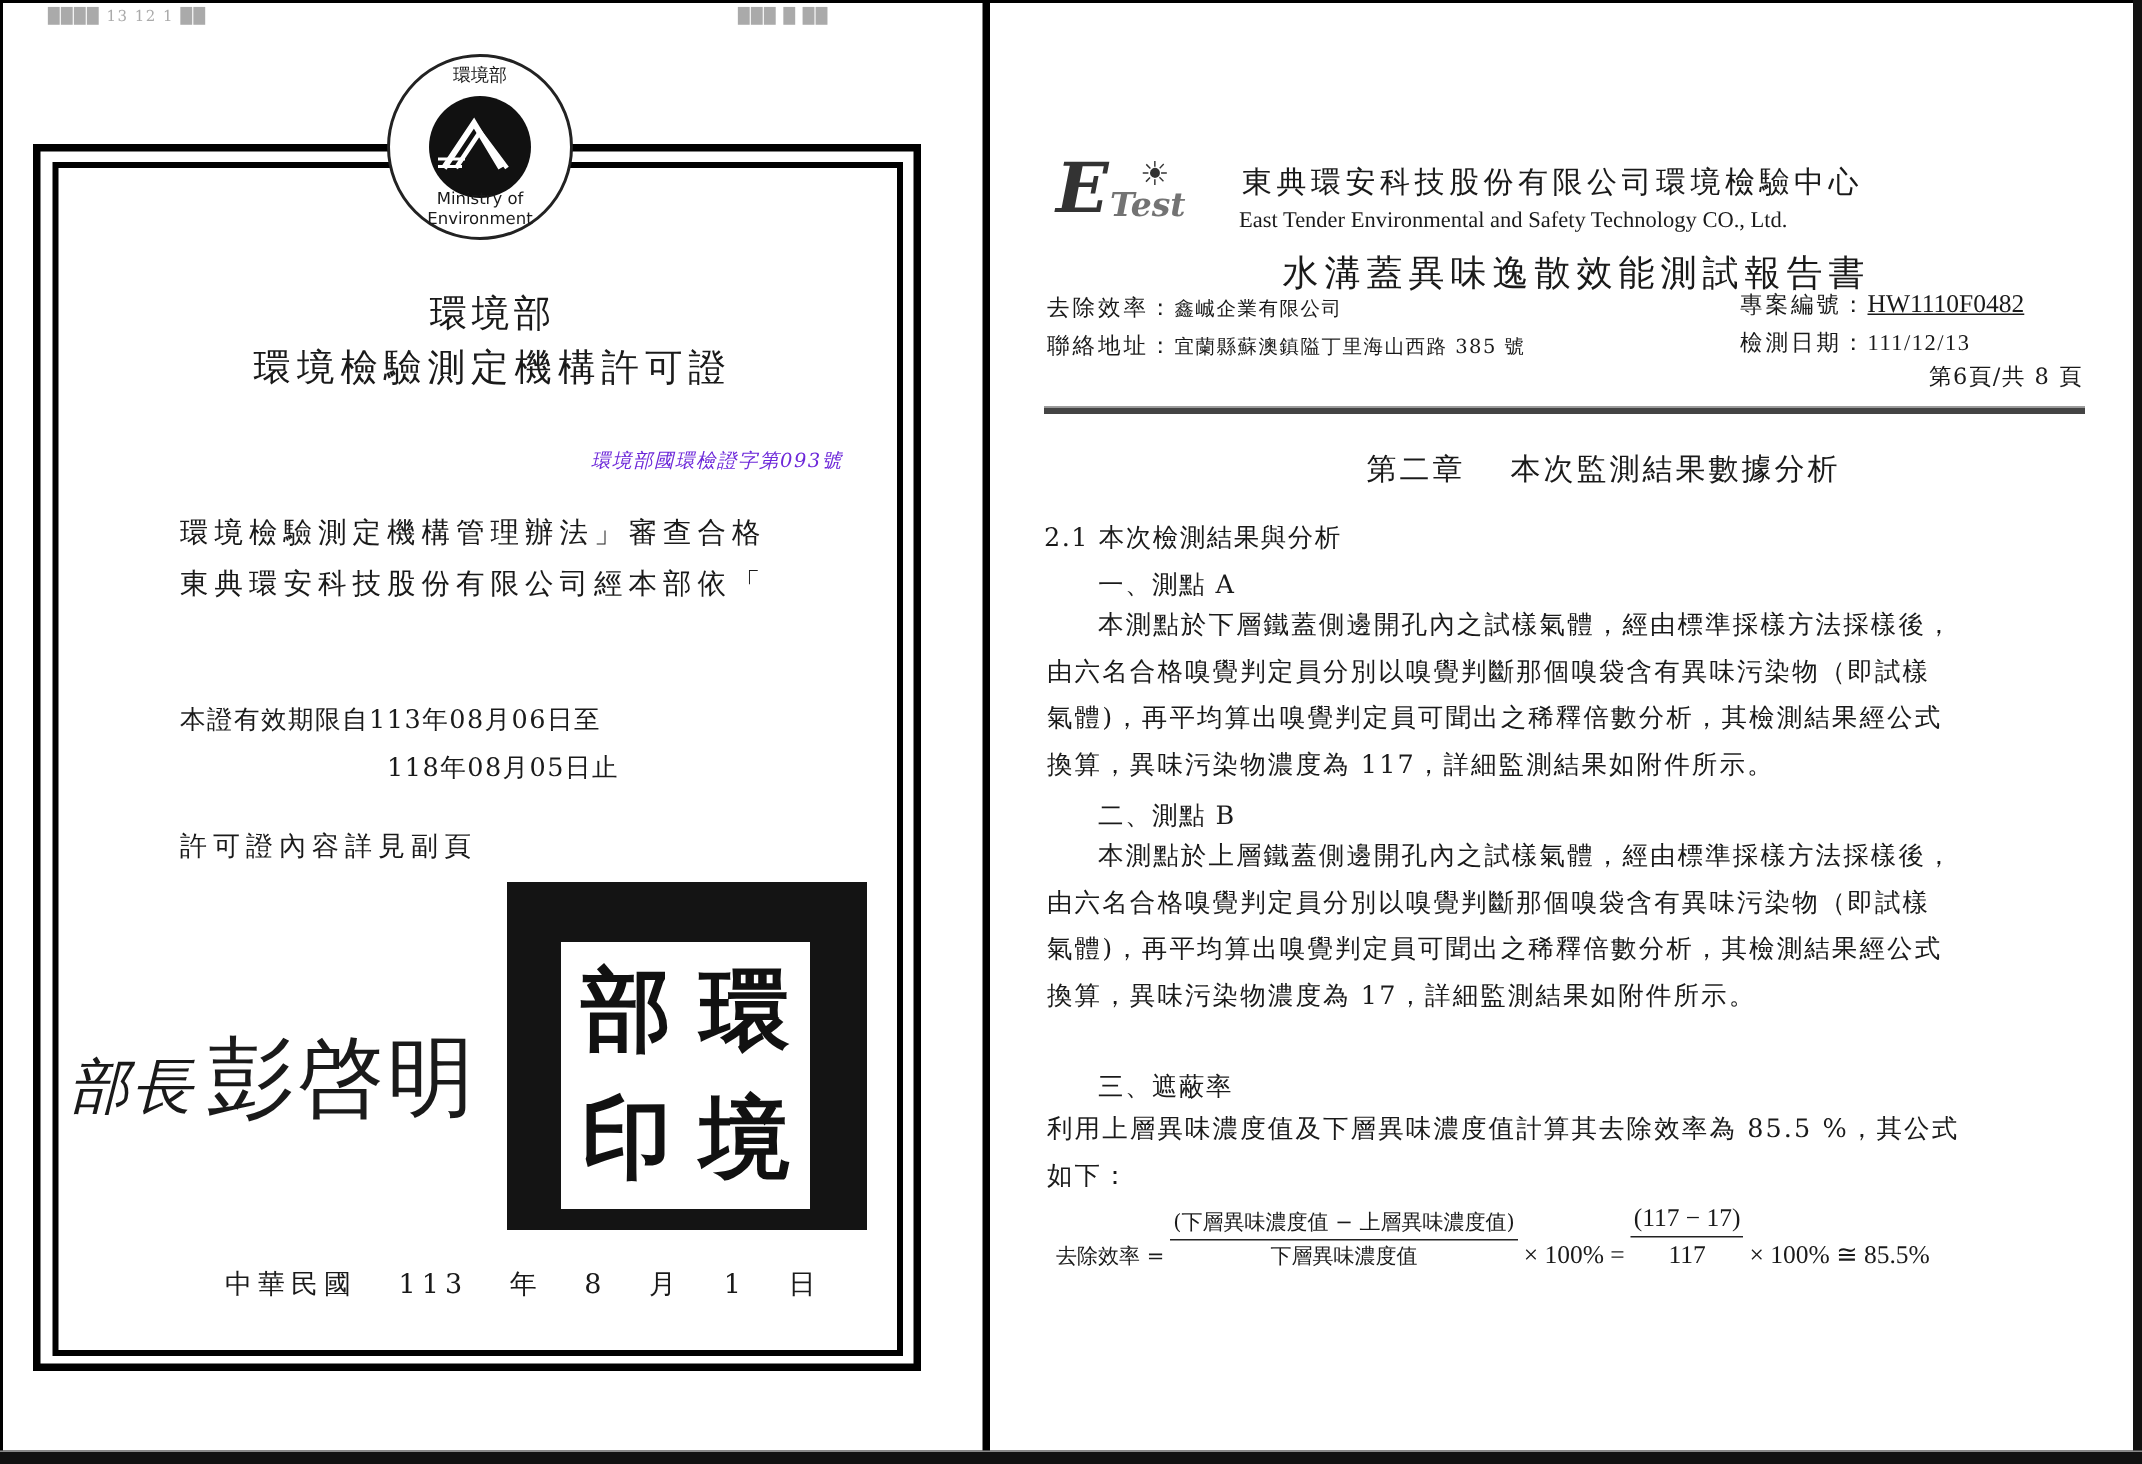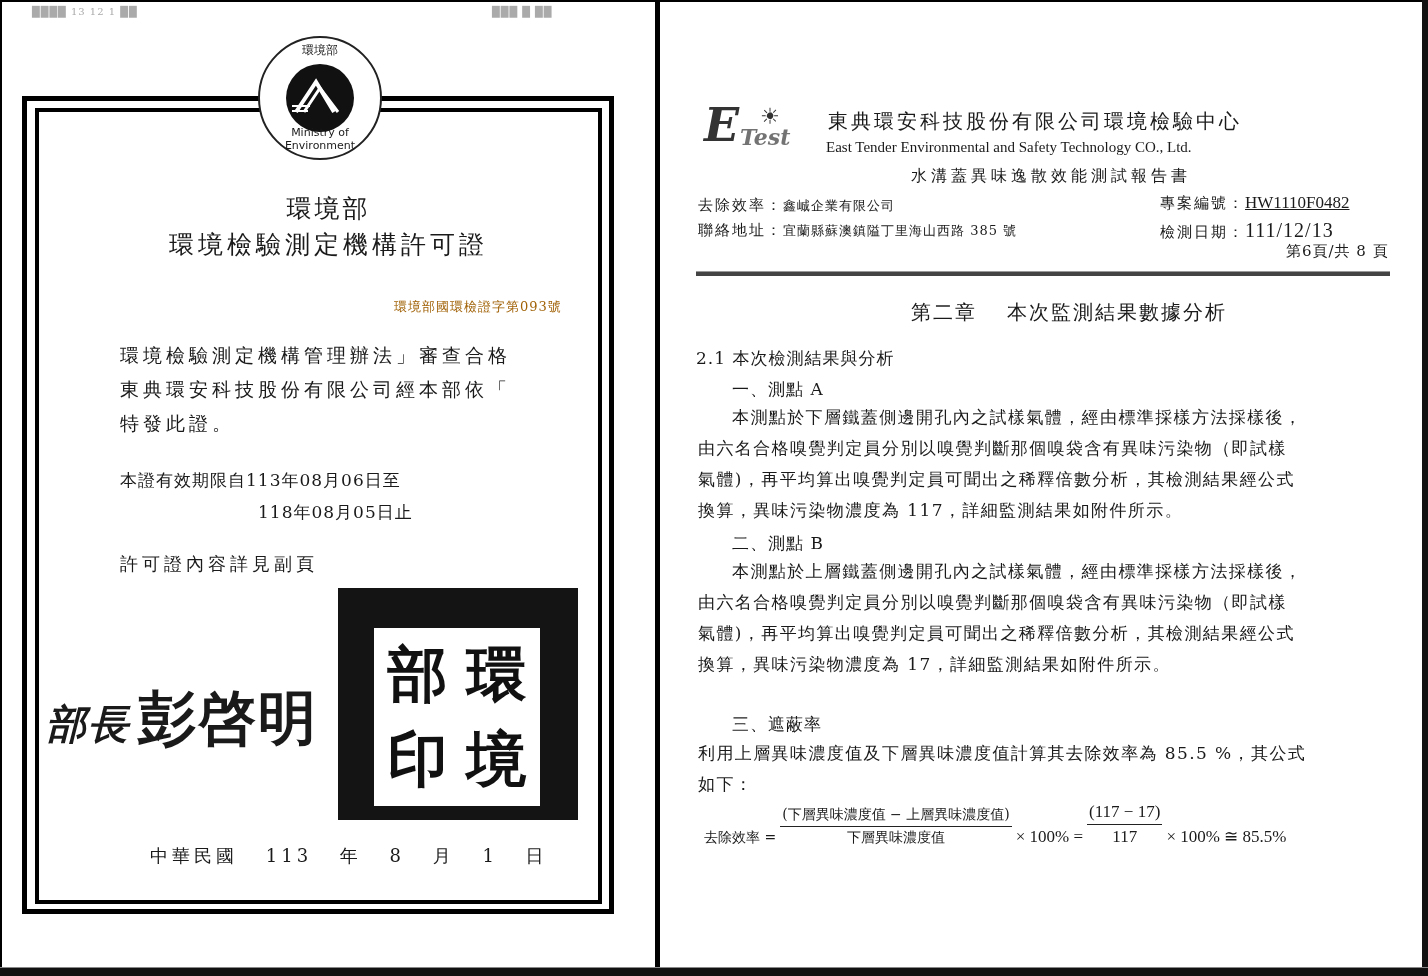--- a/index.html
+++ b/index.html
@@ -34,27 +34,27 @@
   }
   .emblem-core {
     position: absolute; left: 26px; top: 26px; width: 68px; height: 68px; border-radius: 50%; background: #111;
   }
   .emblem-top { position: absolute; top: 4px; left: 0; width: 100%; text-align: center; font-size: 12px; }
   .emblem-bottom { position: absolute; bottom: 6px; left: 0; width: 100%; text-align: center; font-size: 11px; font-family: "DejaVu Sans", sans-serif; }
   .emblem-mountain { position: absolute; left: 0; top: 0; width: 68px; height: 68px; }
 
   .cert-title1 { position: absolute; left: 0; width: 653px; top: 190px; text-align: center; font-size: 25px; letter-spacing: 3px; }
   .cert-title2 { position: absolute; left: 0; width: 653px; top: 226px; text-align: center; font-size: 25px; letter-spacing: 4px; }
-  .cert-number { position: absolute; left: 392px; top: 296px; font-size: 13px; color: #a16207; letter-spacing: 1px; }
+  .cert-number { position: absolute; left: 392px; top: 296px; font-size: 13px; color: #6d28d9; letter-spacing: 1px; font-style: italic; }
   .cert-body { position: absolute; left: 118px; top: 336px; width: 420px; font-size: 19px; line-height: 34px; letter-spacing: 4px; }
   .cert-body div { white-space: nowrap; }
   .cert-valid { position: absolute; left: 118px; top: 462px; font-size: 17px; line-height: 32px; letter-spacing: 1px; }
   .cert-valid .line2 { padding-left: 138px; }
   .cert-note { position: absolute; left: 118px; top: 550px; font-size: 18px; letter-spacing: 4px; }
-  .signature { position: absolute; left: 44px; top: 678px; font-size: 58px; font-weight: bold; font-family: "DejaVu Serif", serif; letter-spacing: 2px; }
+  .signature { position: absolute; left: 44px; top: 678px; font-size: 58px; font-weight: normal; font-family: "DejaVu Serif", serif; letter-spacing: 2px; }
   .signature .title { font-size: 40px; margin-right: 8px; font-style: italic; }
   .seal-outer {
     position: absolute; left: 336px; top: 586px; width: 240px; height: 232px; background: #141414;
   }
   .seal-inner {
     position: absolute; left: 36px; top: 40px; width: 166px; height: 178px; background: #fff;
     display: grid; grid-template-columns: 1fr 1fr; gap: 4px; padding: 6px; box-sizing: border-box;
   }
   .seal-char {
     font-size: 60px; line-height: 80px; text-align: center; color: #111; font-weight: bold;
@@ -62,24 +62,24 @@
   .cert-date { position: absolute; left: 148px; top: 842px; font-size: 18px; letter-spacing: 4px; word-spacing: 18px; }
 
   
   .right-page { position: absolute; left: 660px; top: 2px; width: 762px; height: 964px; }
   .logo { position: absolute; left: 44px; top: 104px; width: 120px; height: 50px; }
   .logo-E { position: absolute; left: 0; top: -8px; font-size: 46px; font-weight: bold; color: #333; font-family: "DejaVu Serif", serif; font-style: italic; }
   .logo-test { position: absolute; left: 36px; top: 18px; font-size: 22px; font-weight: bold; color: #737373; font-style: italic; font-family: "DejaVu Serif", serif; }
   .logo-sun { position: absolute; left: 56px; top: -2px; font-size: 22px; color: #333; }
   .company-zh { position: absolute; left: 168px; top: 106px; font-size: 20px; letter-spacing: 3px; }
   .company-en { position: absolute; left: 166px; top: 137px; font-size: 15px; font-family: "Liberation Serif", serif; }
-  .report-title { position: absolute; left: 0; width: 762px; top: 164px; text-align: center; font-size: 16px; letter-spacing: 4px; padding-left: 20px; box-sizing: border-box; }
+  .report-title { position: absolute; left: 0; width: 762px; top: 164px; text-align: center; font-size: 24px; letter-spacing: 4px; padding-left: 20px; box-sizing: border-box; }
   .meta { position: absolute; font-size: 13px; letter-spacing: 1px; }
   .meta .label { font-size: 15px; letter-spacing: 2px; }
-  .meta .value-en { font-family: "Liberation Serif", serif; font-size: 20px; }
+  .meta .value-en { font-family: "Liberation Serif", serif; font-size: 15px; }
   .meta .underline { text-decoration: underline; font-size: 17px; letter-spacing: 0; }
   .rule { position: absolute; left: 36px; width: 694px; top: 269px; height: 4px; background: #444; border-top: 1px solid #999; }
   .chapter { position: absolute; left: 0; width: 798px; top: 297px; text-align: center; font-size: 20px; letter-spacing: 2px; padding-left: 20px; box-sizing: border-box; }
   .chapter span.gap { display: inline-block; width: 30px; }
   .sec { position: absolute; font-size: 17px; letter-spacing: 1px; }
   .para { position: absolute; left: 38px; width: 690px; font-size: 17px; line-height: 31px; letter-spacing: 1.4px; }
   .para div { white-space: nowrap; }
   .para .indent { padding-left: 34px; }
   .formula { position: absolute; left: 44px; top: 800px; display: flex; align-items: flex-end; font-size: 14px; }
   .frac { display: inline-flex; flex-direction: column; align-items: center; margin: 0 4px; }
@@ -115,21 +115,20 @@
     <div class="emblem-bottom">Ministry of Environment</div>
   </div>
 
   <div class="cert-title1">環境部</div>
   <div class="cert-title2">環境檢驗測定機構許可證</div>
   <div class="cert-number">環境部國環檢證字第093號</div>
 
   <div class="cert-body">
     <div>環境檢驗測定機構管理辦法」審查合格</div>
     <div>東典環安科技股份有限公司經本部依「</div>
-    <div>特發此證。</div>
   </div>
 
   <div class="cert-valid">
     <div>本證有效期限自113年08月06日至</div>
     <div class="line2">118年08月05日止</div>
   </div>
 
   <div class="cert-note">許可證內容詳見副頁</div>
 
   <div class="seal-outer">

